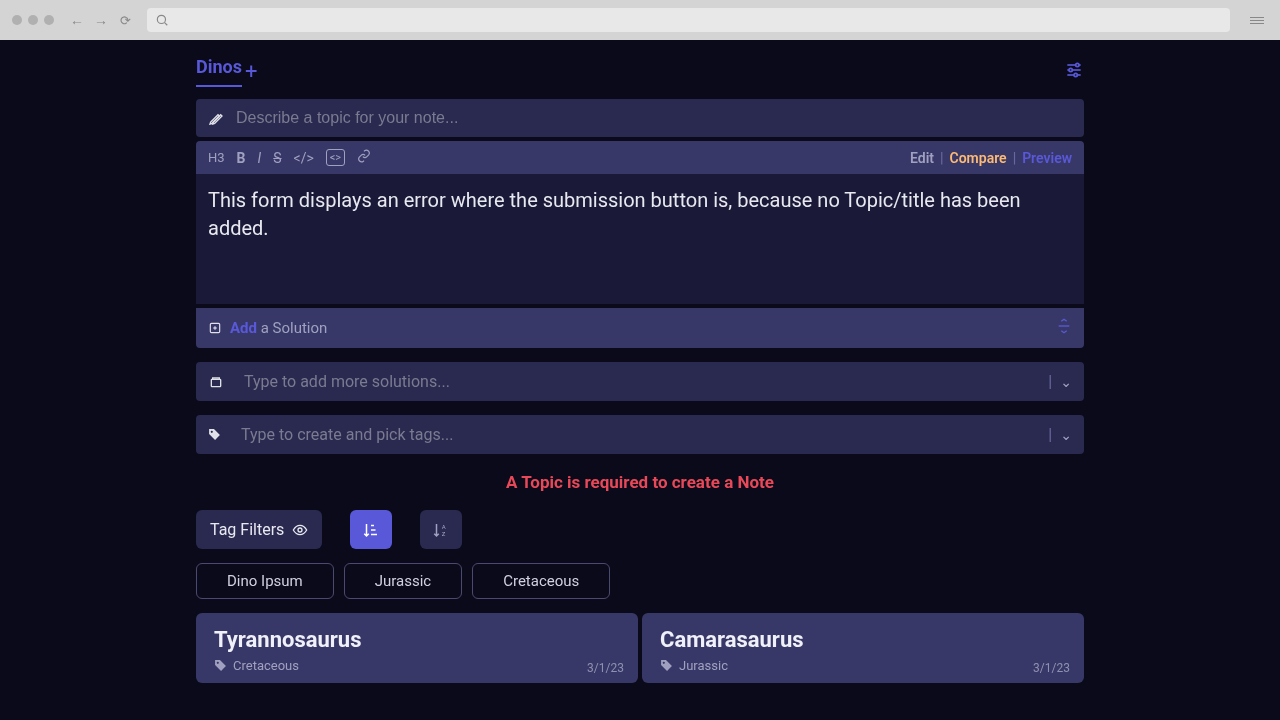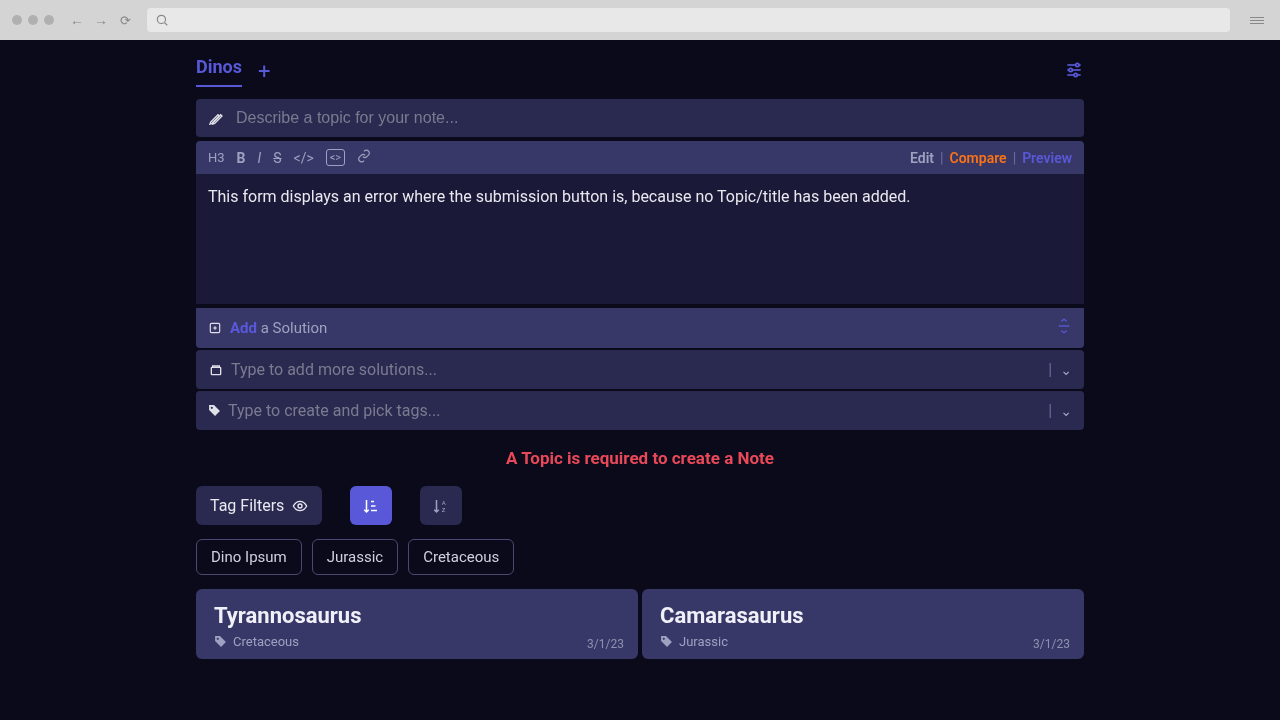--- a/index.html
+++ b/index.html
@@ -24,72 +24,72 @@
 .nav-arrows { display: flex; gap: 10px; margin-left: 8px; color: #888; }
 .nav-arrow { font-size: 14px; cursor: pointer; }
 .reload-icon { margin-left: 4px; color: #888; font-size: 13px; cursor: pointer; }
 .url-bar { flex: 1; background: #e8e8e8; border-radius: 4px; height: 24px; margin: 0 12px 0 8px; display: flex; align-items: center; padding: 0 8px; color: #888; font-size: 12px; }
 .hamburger { color: #888; cursor: pointer; margin-right: 4px; }
 .hamburger-line { width: 14px; height: 1px; background: #888; margin: 2px 0; }
 
 .app { padding: 0 196px; height: calc(100% - 40px); overflow: hidden; }
 
 .tabs-row { display: flex; align-items: center; padding: 16px 0 0; justify-content: space-between; }
-.tabs-left { display: flex; align-items: center; gap: 16px; }
+.tabs-left { display: flex; align-items: center; gap: 3px; }
 .tab-active { color: #5858d8; font-weight: 700; font-size: 18px; padding-bottom: 8px; border-bottom: 2px solid #5858d8; }
 .plus-tab { color: #5858d8; font-size: 22px; font-weight: 400; cursor: pointer; }
 .settings-icon { color: #5858d8; cursor: pointer; }
 
 .editor-container { margin-top: 12px; }
 .topic-row { background: #2a2a50; border-radius: 4px; padding: 10px 12px; display: flex; align-items: center; gap: 12px; }
 .topic-input { flex: 1; background: transparent; border: none; color: #888; font-size: 16px; outline: none; }
 .topic-input::placeholder { color: #7a7a90; }
 
 .toolbar-row { background: #383868; margin-top: 4px; border-radius: 4px 4px 0 0; padding: 8px 12px; display: flex; align-items: center; justify-content: space-between; }
 .format-tools { display: flex; align-items: center; gap: 12px; color: #a0a0c0; font-size: 14px; justify-content: center; }
 .format-btn { cursor: pointer; }
 .format-btn.h3 { font-size: 13px; }
 .format-btn.bold { font-weight: 700; }
 .format-btn.italic { font-style: italic; }
 .format-btn.strike { text-decoration: line-through; }
 .format-btn.code-block { border: 1px solid #a0a0c0; border-radius: 3px; padding: 1px 3px; font-size: 11px; }
 .view-modes { display: flex; gap: 4px; font-size: 14px; font-weight: 600; }
 .view-mode { cursor: pointer; }
 .view-mode.edit { color: #a0a0c0; }
-.view-mode.compare { color: #f97316; }
+.view-mode.compare { color: #fdba74; }
 .view-mode.preview { color: #5858d8; }
 .view-sep { color: #6868a0; margin: 0 2px; }
 
-.editor-body { background: #1a1a38; padding: 12px; min-height: 130px; color: #e8e8f0; font-size: 16px; line-height: 1.4; }
+.editor-body { background: #1a1a38; padding: 12px; min-height: 130px; color: #e8e8f0; font-size: 20px; line-height: 1.4; }
 
 .add-solution-row { background: #383868; margin-top: 4px; border-radius: 0 0 4px 4px; padding: 10px 12px; display: flex; align-items: center; justify-content: space-between; }
 .add-solution-left { display: flex; align-items: center; gap: 8px; }
 .add-solution-text { color: #a0a0c0; font-size: 15px; }
 .add-solution-text .add-word { color: #5858d8; font-weight: 700; }
 .expand-icon { color: #5858d8; cursor: pointer; }
 
-.more-solutions-row, .tags-row { background: #2a2a50; margin-top: 2px; border-radius: 4px; padding: 10px 12px; display: flex; align-items: center; gap: 7px; }
+.more-solutions-row, .tags-row { background: #2a2a50; margin-top: 14px; border-radius: 4px; padding: 10px 12px; display: flex; align-items: center; gap: 20px; }
 .input-like { flex: 1; color: #7a7a90; font-size: 16px; }
 .row-right { display: flex; align-items: center; gap: 8px; color: #a0a0c0; }
 .sep-bar { color: #6868a0; }
 .chevron { cursor: pointer; font-size: 14px; }
 
 .error-banner { text-align: center; color: #e84858; font-weight: 700; font-size: 17px; padding: 18px 0 14px; }
 
 .search-row { display: flex; gap: 28px; margin-top: 4px; }
 .tag-filters-btn { background: #2a2a50; border-radius: 6px; padding: 10px 14px; color: #e8e8f0; font-size: 16px; display: flex; align-items: center; gap: 8px; cursor: pointer; }
 .search-box { flex: 1; background: #2a2a50; border-radius: 6px; padding: 10px 14px; display: flex; align-items: center; gap: 10px; }
 .search-input { flex: 1; background: transparent; border: none; color: #888; font-size: 16px; outline: none; }
 .search-input::placeholder { color: #7a7a90; }
 .sort-btn { background: #5858d8; border-radius: 6px; padding: 10px 12px; cursor: pointer; display: flex; align-items: center; justify-content: center; }
 .sort-btn.inactive { background: #2a2a50; }
 .sort-icon { width: 18px; height: 18px; }
 
 .filter-chips { display: flex; gap: 10px; margin-top: 14px; }
-.chip { border: 1px solid #4a4a70; border-radius: 6px; padding: 8px 14px; color: #d0d0e0; font-size: 15px; cursor: pointer; }
+.chip { border: 1px solid #4a4a70; border-radius: 6px; padding: 8px 30px; color: #d0d0e0; font-size: 15px; cursor: pointer; }
 
 .cards-row { display: flex; gap: 4px; margin-top: 14px; }
 .card { flex: 1; background: #383868; border-radius: 6px; padding: 14px 18px 10px; position: relative; }
 .card-title { font-size: 22px; font-weight: 700; color: #f0f0f8; }
 .card-tag-row { display: flex; align-items: center; gap: 6px; margin-top: 6px; color: #a0a0c0; font-size: 13px; }
 .card-date { position: absolute; right: 14px; bottom: 8px; color: #9090b0; font-size: 12px; }
 
 .icon-svg { width: 16px; height: 16px; fill: none; stroke: currentColor; stroke-width: 2; }
 .icon-svg-sm { width: 14px; height: 14px; }
 .tag-icon-svg { width: 13px; height: 13px; fill: currentColor; }

